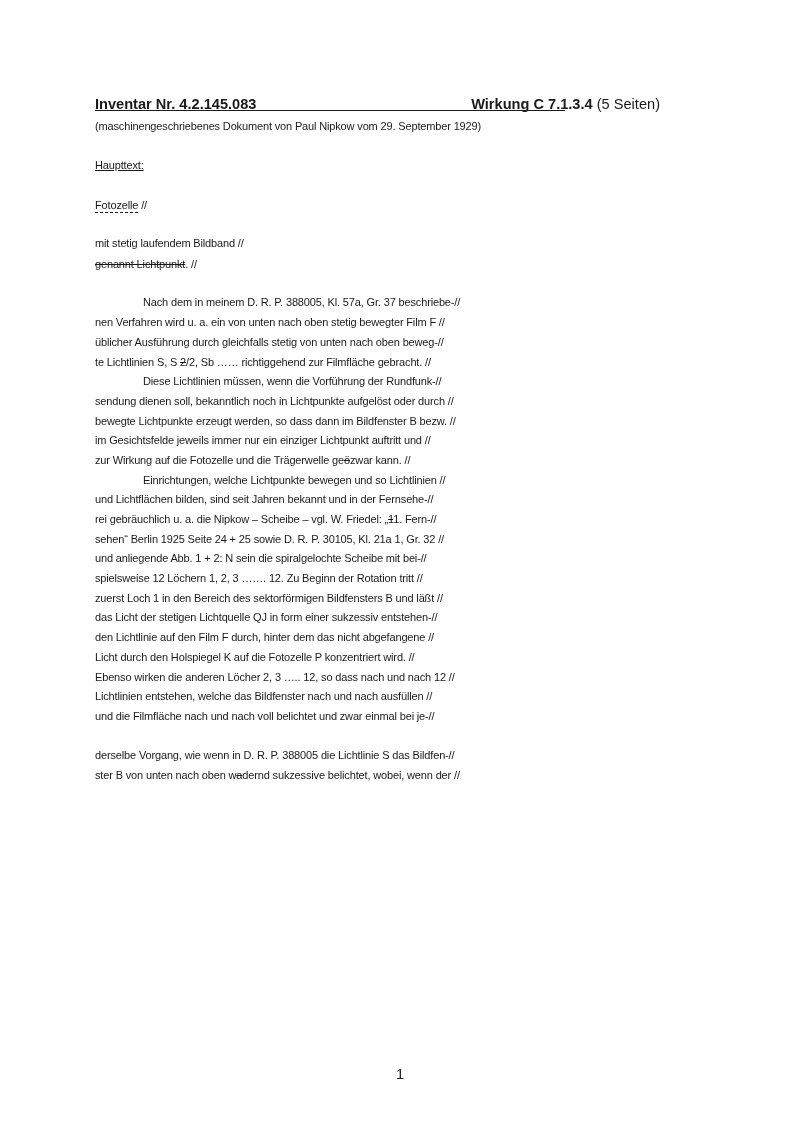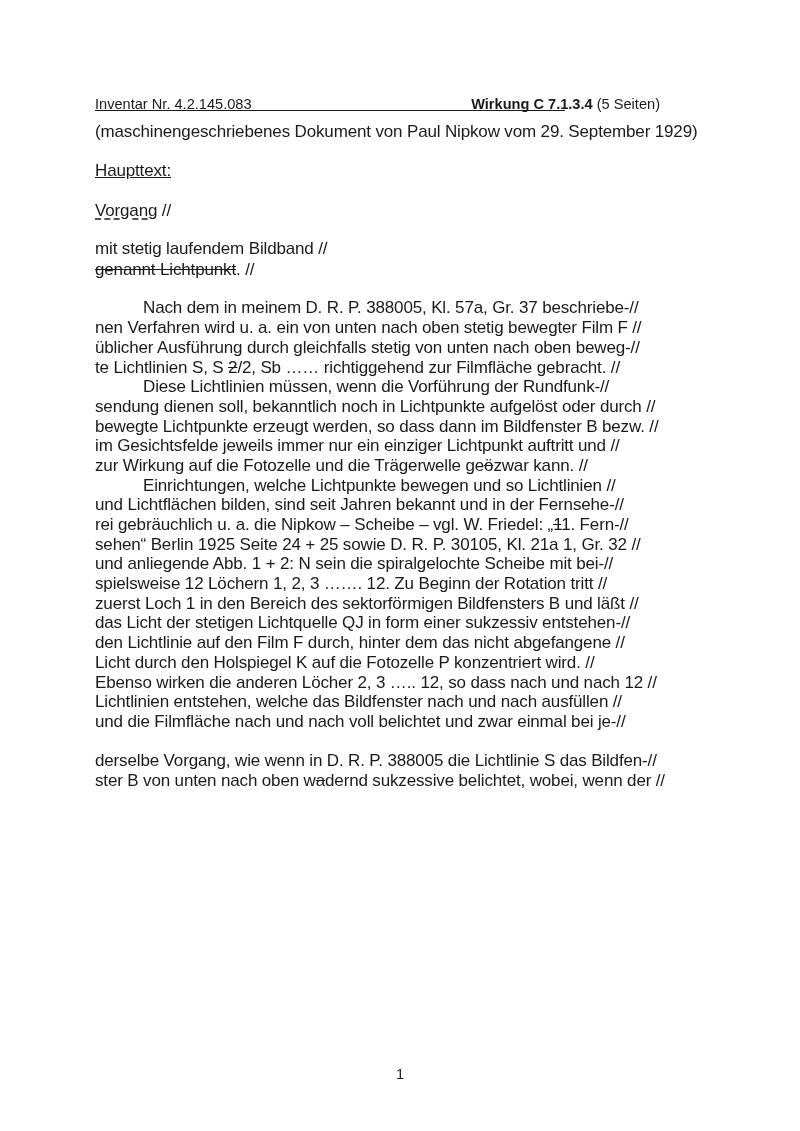--- a/index.html
+++ b/index.html
@@ -4,24 +4,24 @@
 <style>
   html, body { margin: 0; padding: 0; background: #ffffff; }
   body {
     width: 800px; height: 1131px; position: relative; overflow: hidden;
     font-family: "Liberation Sans", "DejaVu Sans", sans-serif;
     color: #1a1a1a;
   }
   .page { position: absolute; left: 0; top: 0; width: 800px; height: 1131px; background: #fff; }
   .line {
     position: absolute; left: 95px; white-space: nowrap;
-    font-size: 17px; line-height: 20px; letter-spacing: -0.15px; margin-top: 6px;
+    font-size: 11px; line-height: 20px; letter-spacing: -0.15px;
   }
   .hdr-row { position: absolute; left: 95px; top: 94px; width: 565px; height: 20px; font-size: 14.6px; line-height: 20px; white-space: nowrap; }
-  .hdr-left { position: absolute; left: 0; top: 0; font-weight: normal; }
+  .hdr-left { position: absolute; left: 0; top: 0; font-weight: bold; }
   .hdr-rule { position: absolute; left: 0; top: 16px; width: 470px; border-bottom: 1.2px solid #1a1a1a; }
   .hdr-right { position: absolute; right: 0; top: 0; }
   .hdr-right b { font-weight: bold; }
   .u { text-decoration: underline; }
   .dash-u { text-decoration: underline dashed; text-underline-offset: 3px; }
   .s { text-decoration: line-through; }
   .indent { left: 143px; }
   .pagenum { position: absolute; left: 0; width: 800px; top: 1066px; text-align: center; font-size: 14.6px; }
 </style>
 </head>
@@ -31,21 +31,21 @@
 
   <div class="hdr-row">
     <div class="hdr-rule"></div>
     <span class="hdr-left">Inventar Nr. 4.2.145.083</span>
     <span class="hdr-right"><b>Wirkung C 7.1.3.4</b><span> (5 Seiten)</span></span>
   </div>
   <div class="line" style="top:116px">(maschinengeschriebenes Dokument von Paul Nipkow vom 29. September 1929)</div>
 
   <div class="line" style="top:155px"><span class="u">Haupttext:</span></div>
 
-  <div class="line" style="top:195px"><span class="dash-u">Vorgang</span><span> //</span></div>
+  <div class="line" style="top:195px"><span class="dash-u">Fotozelle</span><span> //</span></div>
 
   <div class="line" style="top:233px">mit stetig laufendem Bildband //</div>
   <div class="line" style="top:254px"><span class="s">genannt Lichtpunkt</span><span>. //</span></div>
 
   <div class="line indent" style="top:292px">Nach dem in meinem D. R. P. 388005, Kl. 57a, Gr. 37 beschriebe-//</div>
   <div class="line" style="top:312px">nen Verfahren wird u. a. ein von unten nach oben stetig bewegter Film F //</div>
   <div class="line" style="top:332px">üblicher Ausführung durch gleichfalls stetig von unten nach oben beweg-//</div>
   <div class="line" style="top:352px"><span>te Lichtlinien S, S </span><span class="s">2</span><span>/2, Sb …… richtiggehend zur Filmfläche gebracht. //</span></div>
   <div class="line indent" style="top:371px">Diese Lichtlinien müssen, wenn die Vorführung der Rundfunk-//</div>
   <div class="line" style="top:391px">sendung dienen soll, bekanntlich noch in Lichtpunkte aufgelöst oder durch //</div>

